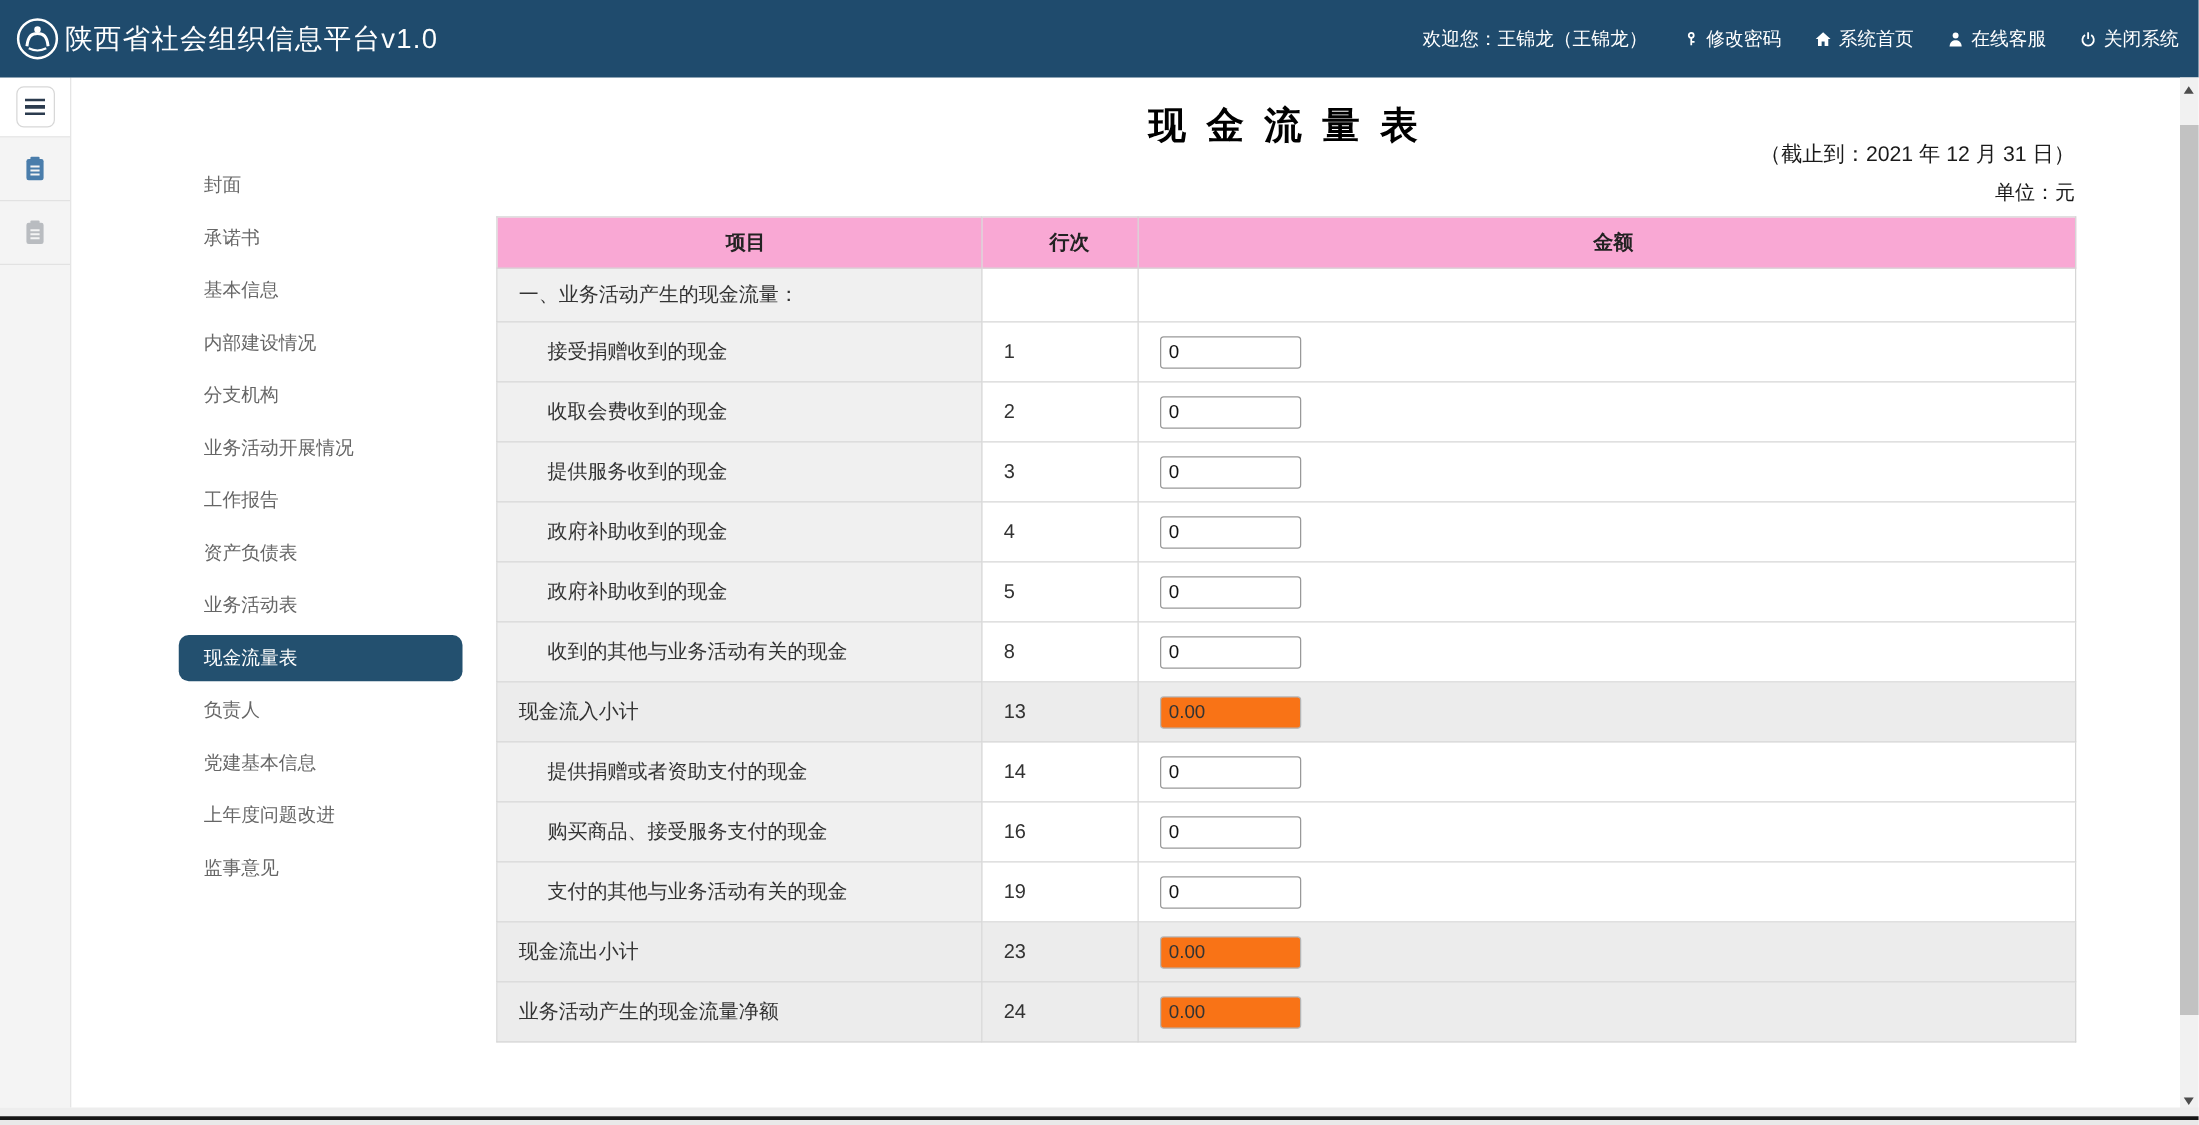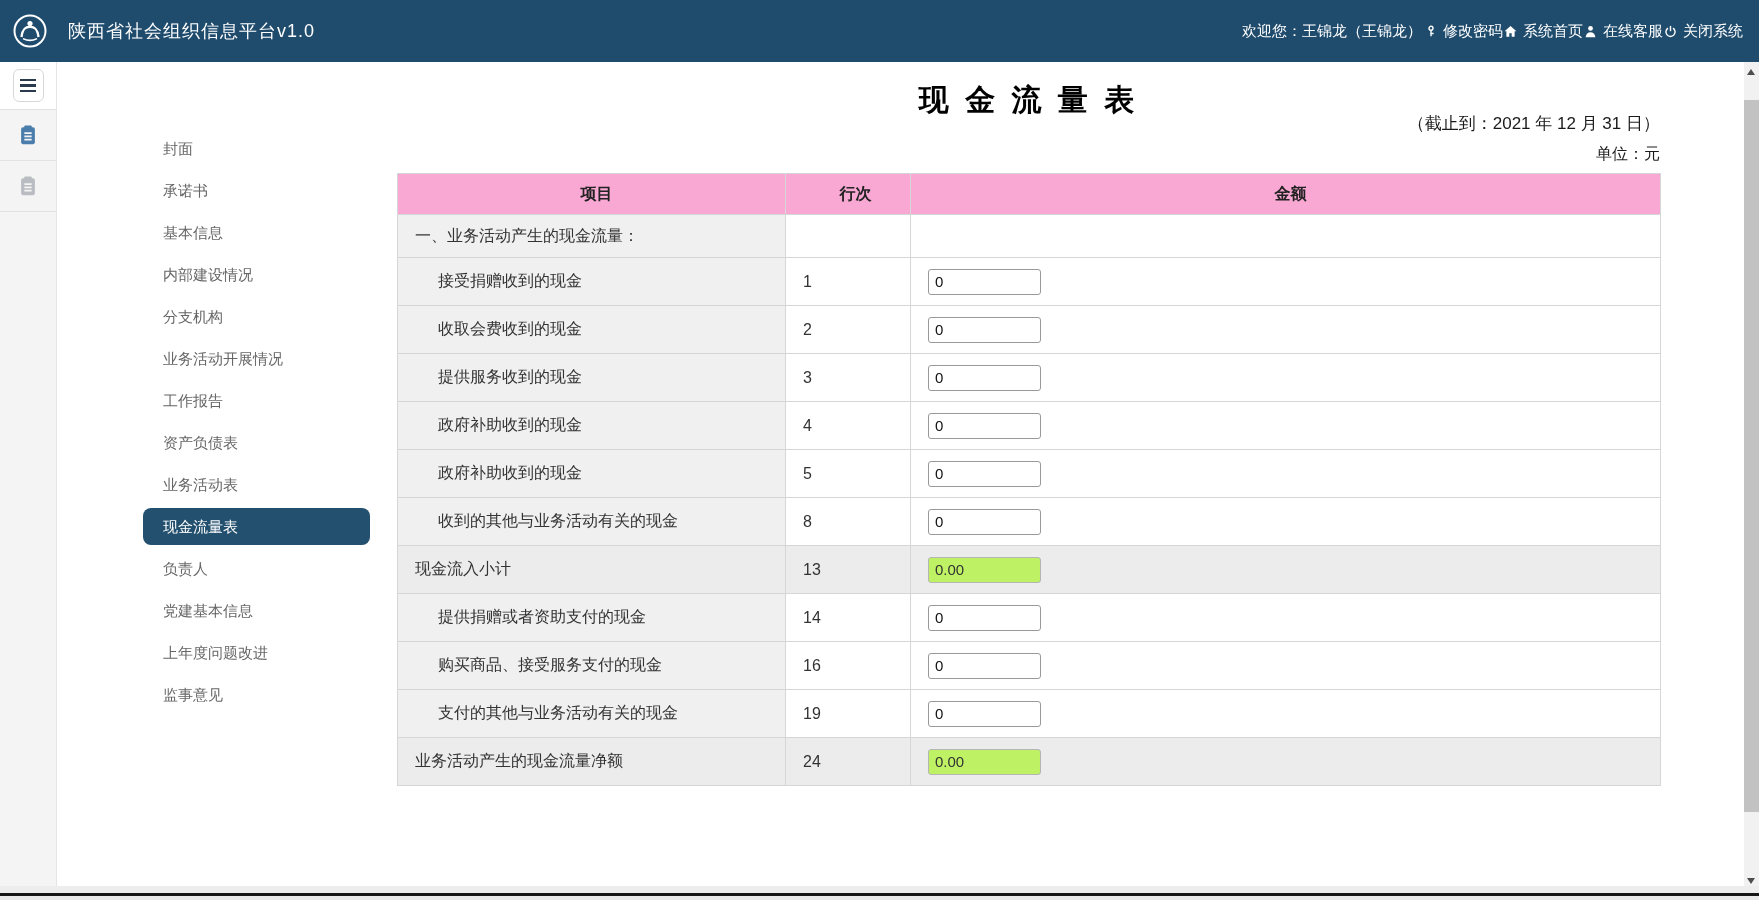--- a/index.html
+++ b/index.html
@@ -4,22 +4,22 @@
 <style>
   * { margin:0; padding:0; box-sizing:border-box; }
   html,body { width:1759px; height:900px; overflow:hidden; background:#fff;
     font-family:"Liberation Sans","DejaVu Sans",sans-serif; }
   #viewport { position:relative; width:1759px; height:900px; background:#fff; }
 
   
   .topbar { position:absolute; left:0; top:0; width:1759px; height:62px;
     background:#1f4b6d; color:#fff; display:flex; align-items:center;
     justify-content:space-between; padding:0 16px 0 12px; z-index:5; }
-  .brand { display:flex; align-items:center; gap:20px; font-size:18px; letter-spacing:1px; }
-  .topmenu { display:flex; align-items:center; font-size:15px; }
+  .brand { display:flex; align-items:center; gap:4px; font-size:22px; letter-spacing:1px; }
+  .topmenu { display:flex; align-items:center; gap:26px; font-size:15px; }
   .welcome { margin-right:2px; }
   .menu-link { display:flex; align-items:center; gap:5px; color:#fff; cursor:pointer; white-space:nowrap; }
   .menu-link svg { display:block; }
 
   
   .rail { position:absolute; left:0; top:62px; width:57px; height:824px;
     background:#f4f4f4; border-right:1px solid #e5e5e5; }
   .rail-cell { height:51px; border-bottom:1px solid #e2e2e2;
     display:flex; align-items:center; justify-content:center; }
   .rail-cell.first { height:48px; background:#fff; }
@@ -54,21 +54,21 @@
   .row-section td { height:43px; }
   .row-input td, .row-total td { height:48px; }
   .c-item { padding-left:10px; background:#f0f0f0; }
   .c-item.indent { padding-left:40px; }
   .c-line { padding-left:15px; background:#fff; }
   .c-amount { padding-left:10px; background:#fff; }
   .row-total .c-item, .row-total .c-line, .row-total .c-amount { background:#ececec; }
   .c-amount input { width:113px; height:26px; border:1px solid #999; border-radius:3px;
     padding:0 6px; font-size:15px; color:#111; background:#fff;
     font-family:"Liberation Sans","DejaVu Sans",sans-serif; }
-  .c-amount input:disabled { background:#bef264; border-color:#b5b5b5; color:#333; }
+  .c-amount input:disabled { background:#f97316; border-color:#b5b5b5; color:#333; }
 
   
   .scrollbar { position:absolute; right:0; top:62px; width:15px; height:838px;
     background:#f1f1f1; z-index:6; }
   .sb-thumb { position:absolute; left:0; top:38px; width:15px; height:712px; background:#c2c2c2; }
   .sb-arrow { position:absolute; left:3px; width:0; height:0; cursor:pointer; }
   .sb-arrow.up { top:7px; border-left:4.5px solid transparent;
     border-right:4.5px solid transparent; border-bottom:6px solid #4d4d4d; }
   .sb-arrow.down { bottom:16px; border-left:4.5px solid transparent;
     border-right:4.5px solid transparent; border-top:6px solid #4d4d4d; }
@@ -234,20 +234,25 @@
           <td class="c-item indent">购买商品、接受服务支付的现金</td>
           <td class="c-line">16</td>
           <td class="c-amount"><input type="text" value="0" style=""></td>
         </tr>
         <tr class="row-input">
           <td class="c-item indent">支付的其他与业务活动有关的现金</td>
           <td class="c-line">19</td>
           <td class="c-amount"><input type="text" value="0" style=""></td>
         </tr>
         <tr class="row-total">
+          <td class="c-item">现金流出小计</td>
+          <td class="c-line">23</td>
+          <td class="c-amount"><input type="text" disabled="" value="0.00" style=""></td>
+        </tr>
+        <tr class="row-total">
           <td class="c-item">业务活动产生的现金流量净额</td>
           <td class="c-line">24</td>
           <td class="c-amount"><input type="text" disabled="" value="0.00" style=""></td>
         </tr>
       </tbody>
   </table>
 
   <div class="scrollbar">
     <div class="sb-arrow up"></div>
     <div class="sb-thumb"></div>

